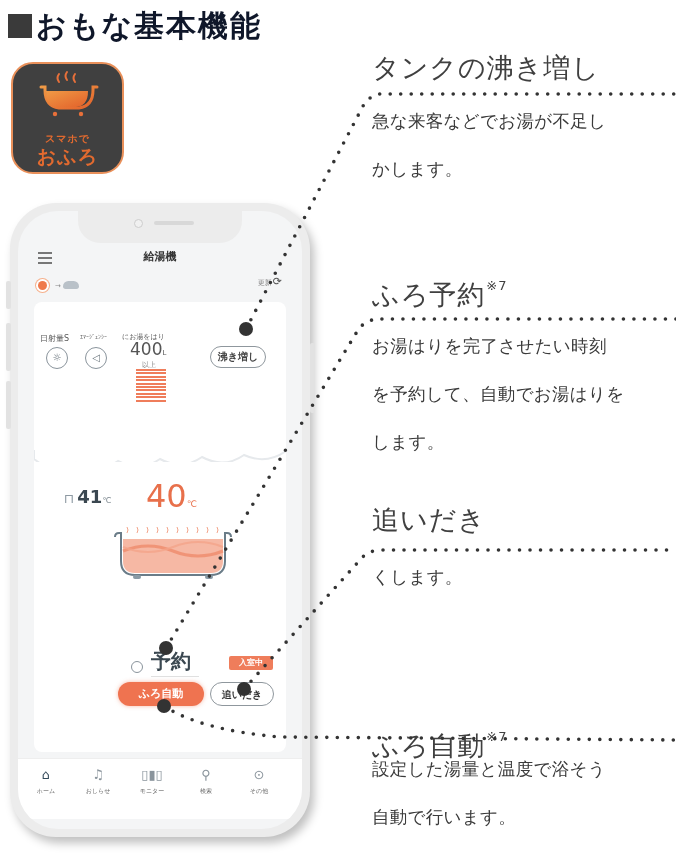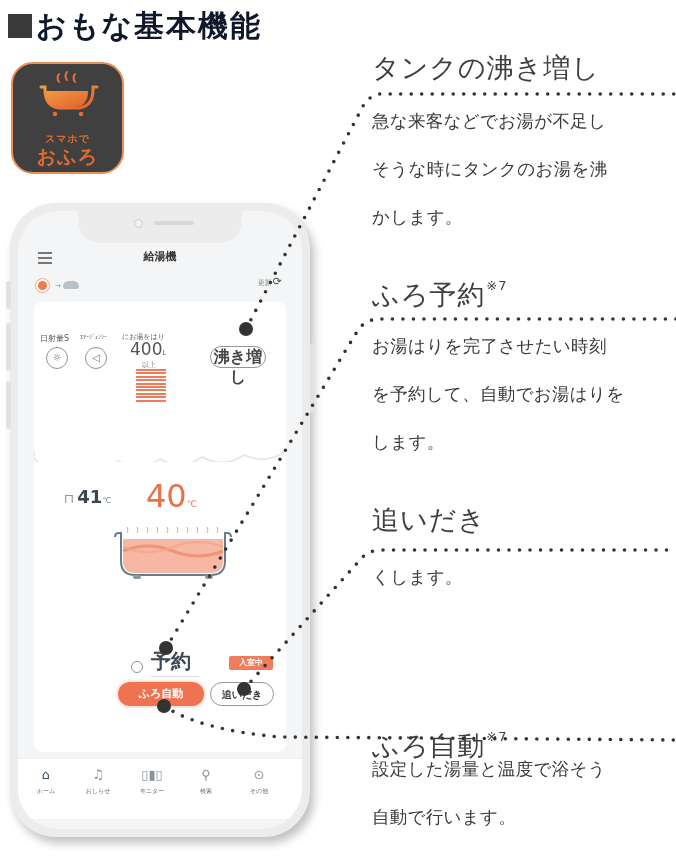--- a/index.html
+++ b/index.html
@@ -70,21 +70,21 @@
   .est-label { position:absolute; left:104px; top:121px; font-size:7px; color:#555; white-space:nowrap; }
   .est-val { position:absolute; left:112px; top:128px; font-size:17px; color:#555; }
   .est-val small { font-size:7px; }
   .est-sub { position:absolute; left:124px; top:149px; font-size:7px; color:#888; }
   .bars { position:absolute; left:118px; top:158px; width:30px; }
   .bars span { display:block; height:2px; background:#ef7d5b; margin-bottom:1.4px; }
 
   .boil-btn {
     position:absolute; left:192px; top:135px; width:54px; height:20px;
     border:1.3px solid #8f979d; border-radius:11px; background:#fff;
-    font-size:16px; font-weight:bold; color:#444; text-align:center; line-height:20px;
+    font-size:10px; font-weight:bold; color:#444; text-align:center; line-height:20px;
   }
 
   .screen-body {
     position:absolute; left:16px; top:251px; width:252px; height:290px; background:#fff; border-radius:0 0 8px 8px;
   }
 
   .tap-temp { position:absolute; left:46px; top:275px; font-size:18px; font-weight:bold; color:#3a4750; }
   .tap-temp .faucet { font-size:13px; color:#8d99a2; font-weight:normal; margin-right:3px; }
   .tap-temp small { font-size:8px; color:#7b868e; font-weight:normal; }
   .bath-temp { position:absolute; left:128px; top:266px; font-size:32px; color:#e8704b; }
@@ -244,21 +244,20 @@
       </div>
     </div>
   </div>
 </div>
 
 <div class="feat-h" style="top:50px;">
   <span>タンクの沸き増し</span>
 </div>
 <div class="feat-b" style="top:97px;">
   <div>急な来客などでお湯が不足し</div>
-  <div>そうな時にタンクのお湯を沸</div>
   <div>かします。</div>
 </div>
 
 <div class="feat-h" style="top:277px;">
   <span>ふろ予約</span><sup>※7</sup>
 </div>
 <div class="feat-b" style="top:322px;">
   <div>お湯はりを完了させたい時刻</div>
   <div>を予約して、自動でお湯はりを</div>
   <div>します。</div>

